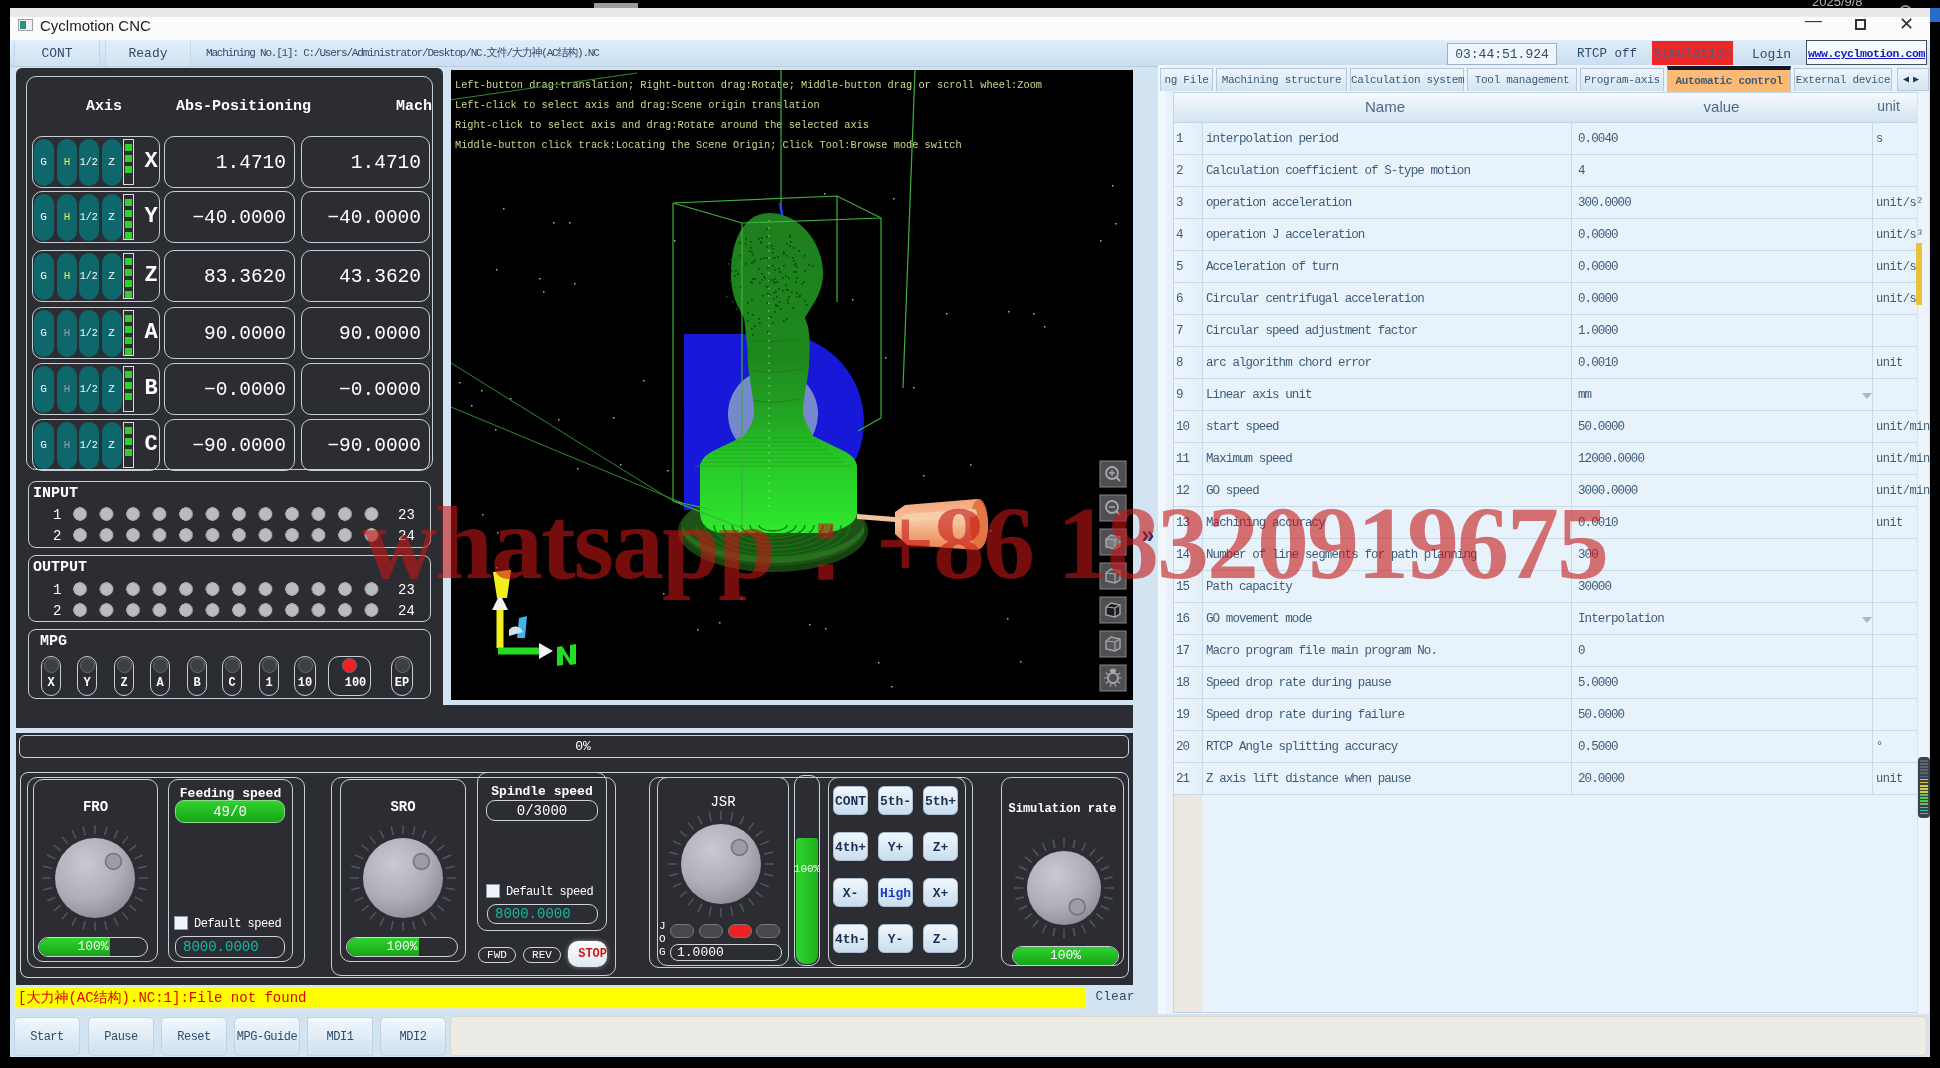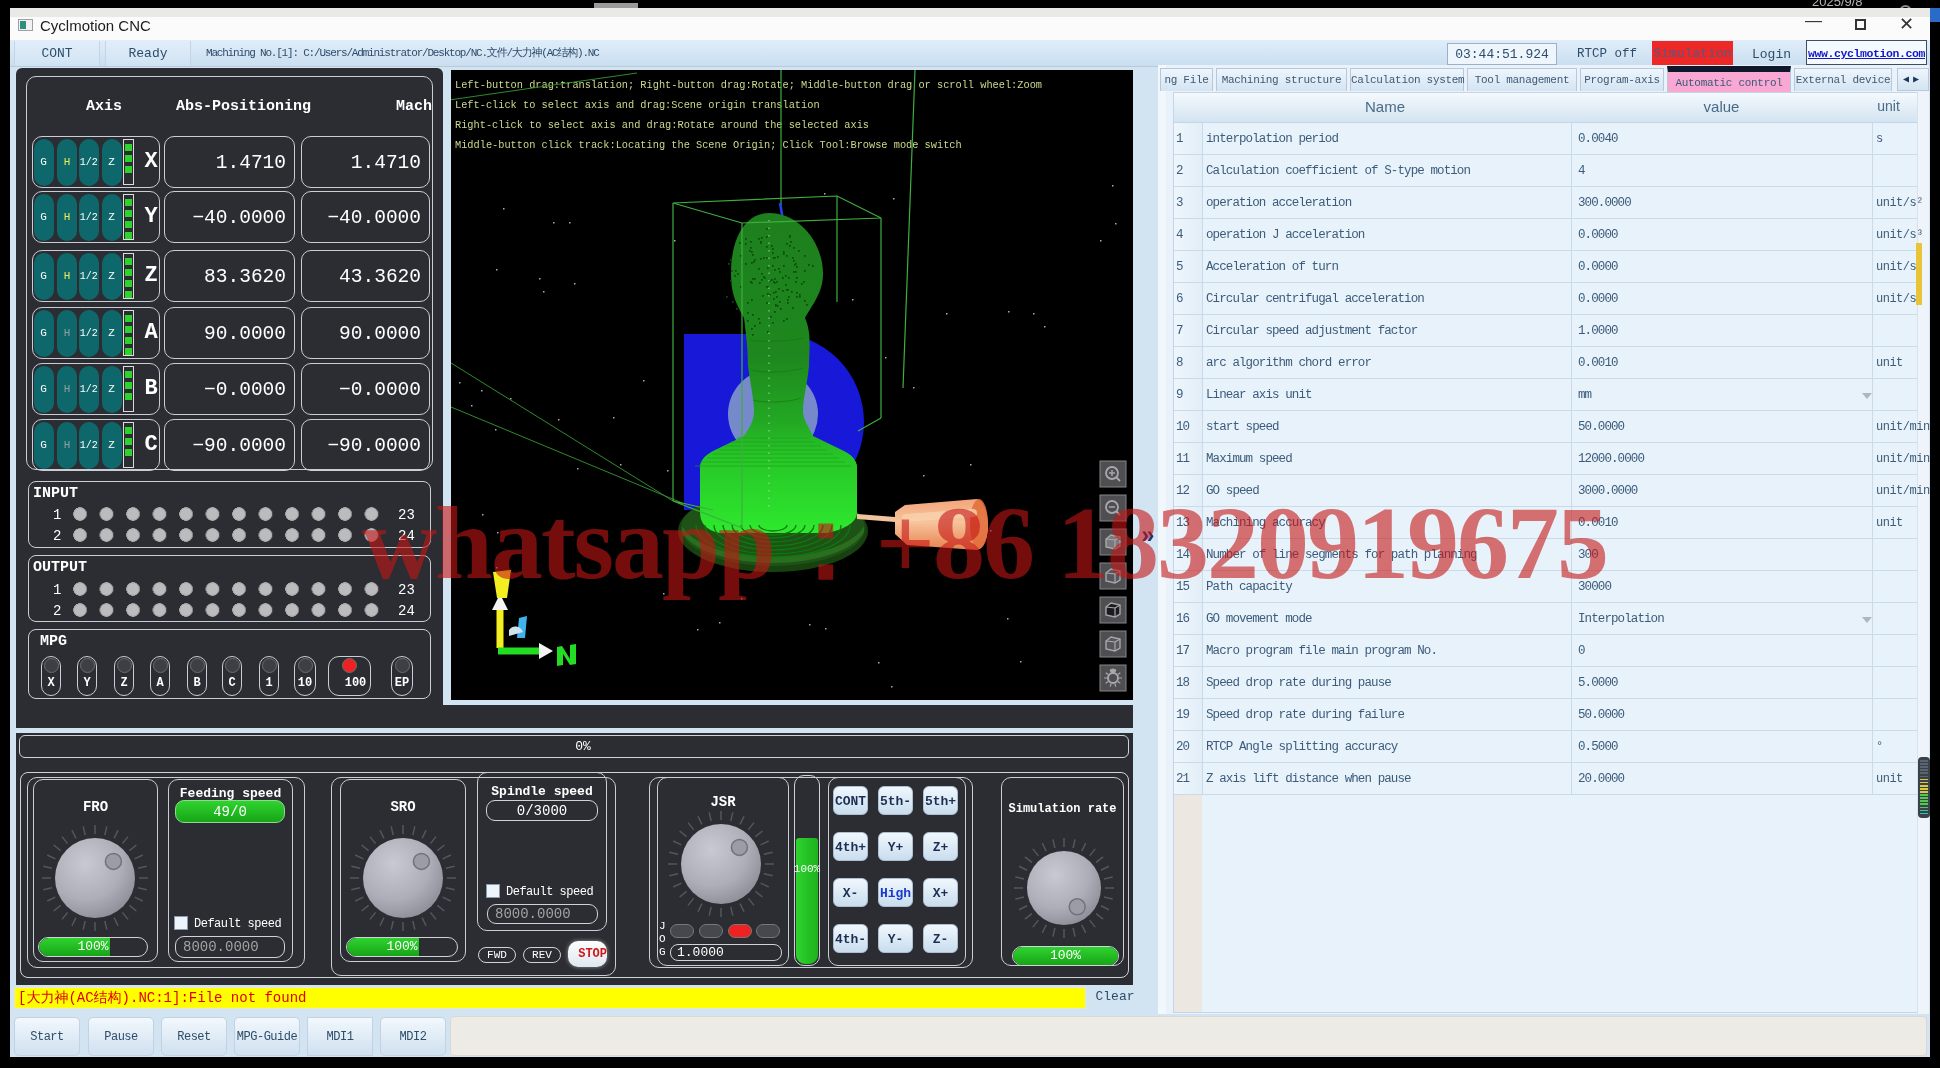--- a/index.html
+++ b/index.html
@@ -11,27 +11,27 @@
   .dk{background:#2b2d33;}
   .wb{border:1px solid #c9cdd5;border-radius:10px;}
   .navy{color:#2e4d6b;}
   .pill{background:#0e686b;border-radius:10px;color:#fff;text-align:center;}
   .axbox{border:1px solid #c9cdd5;border-radius:10px;color:#fff;font-size:19.5px;
          text-align:right;padding-right:8px;}
   .dots{background-image:radial-gradient(circle 7px at 7px 7px, #bcbcbe 0 5.2px, #a3a3a5 6.6px, transparent 7px);
         background-size:26.5px 14px;background-repeat:repeat-x;height:14px;}
   .tab{background:linear-gradient(#eef5fc,#d4e4f2);border:1px solid #b6c8da;border-bottom:none;
        color:#3c5a78;font-size:11px;letter-spacing:-0.3px;text-align:center;line-height:22px;white-space:nowrap;}
-  .tabact{background:#f9a8d4;border-top:6px solid #0f172a;color:#3c5a78;font-weight:normal;}
+  .tabact{background:#fdba74;border-top:4px solid #0f172a;color:#3c5a78;font-weight:bold;}
   .cell{color:#3d5c7c;font-size:12.5px;letter-spacing:-0.9px;line-height:32px;white-space:nowrap;overflow:hidden;}
   .grnbar{border:1px solid #cfd3d9;border-radius:10px;background:#2b2d33;overflow:hidden;color:#fff;
           font-size:13px;text-align:center;}
   .grnfill{position:absolute;left:0;top:0;bottom:0;background:linear-gradient(#2fd32f,#17a517);border-radius:10px 0 0 10px;}
   .ckbx{background:#eef4fb;border:1px solid #8a9aaa;}
-  .inpt{border:1px solid #cfd3d9;border-radius:9px;background:#2b2d33;color:#a3a3a3;font-size:14px;
+  .inpt{border:1px solid #cfd3d9;border-radius:9px;background:#2b2d33;color:#14b8a6;font-size:14px;
         padding-left:7px;}
   .subpanel{border:1px solid #c9cdd5;border-radius:10px;}
   .jbtn{background:linear-gradient(#f0f7fd,#c9ddee);border:1px solid #aebfd2;border-radius:6px;
         color:#1c2f52;font-size:13px;font-weight:bold;text-align:center;line-height:27px;}
   .wt{color:#fff;}
 </style>
 </head>
 <body>
 
 <div class="ab sans" style="left:1812px;top:-6px;color:#b5b5b5;font-size:13px;">2025/9/8</div>
@@ -291,21 +291,21 @@
 <div class="ab subpanel" style="left:23px;top:771px;width:125px;height:183px;"></div>
 <div class="ab subpanel" style="left:158px;top:771px;width:125px;height:183px;"></div>
 <div class="ab subpanel" style="left:330px;top:771px;width:126px;height:183px;"></div>
 <div class="ab subpanel" style="left:467px;top:764px;width:130px;height:159px;"></div>
 <div class="ab subpanel" style="left:647px;top:769px;width:132px;height:189px;"></div>
 <div class="ab subpanel" style="left:818px;top:769px;width:138px;height:189px;"></div>
 <div class="ab wt" style="left:23px;top:791px;width:125px;text-align:center;font-size:14px;font-weight:bold;">FRO</div>
 <div class="ab wt" style="left:158px;top:778px;width:125px;text-align:center;font-size:13px;font-weight:bold;">Feeding speed</div>
 <div class="ab wt" style="left:330px;top:791px;width:126px;text-align:center;font-size:14px;font-weight:bold;">SRO</div>
 <div class="ab wt" style="left:467px;top:776px;width:130px;text-align:center;font-size:13px;font-weight:bold;">Spindle speed</div>
-<div class="ab wt" style="left:647px;top:786px;width:132px;text-align:center;font-size:14px;font-weight:bold;">JSR</div>
+<div class="ab wt" style="left:647px;top:786px;width:132px;text-align:center;font-size:14px;font-weight:normal;">JSR</div>
 <div class="ab wt" style="left:991px;top:794px;width:123px;text-align:center;font-size:12px;white-space:nowrap;font-weight:bold;">Simulation rate</div>
 <svg class="ab" style="left:0;top:752px;" width="1130" height="228" viewBox="0 752 1130 228">
       <defs>
         <radialGradient id="knobg" cx="38%" cy="32%" r="75%">
           <stop offset="0" stop-color="#c9c9d2"></stop>
           <stop offset="0.6" stop-color="#aeaeb8"></stop>
           <stop offset="1" stop-color="#8b8b96"></stop>
         </radialGradient>
       </defs>
       <path d="M129.0 870.0L138.0 870.0M127.9 879.8L136.7 881.8M124.6 889.1L132.8 893.0M119.4 897.4L126.4 903.0M112.4 904.4L118.0 911.4M104.1 909.6L108.0 917.8M94.8 912.9L96.8 921.7M85.0 914.0L85.0 923.0M75.2 912.9L73.2 921.7M65.9 909.6L62.0 917.8M57.6 904.4L52.0 911.4M50.6 897.4L43.6 903.0M45.4 889.1L37.2 893.0M42.1 879.8L33.3 881.8M41.0 870.0L32.0 870.0M42.1 860.2L33.3 858.2M45.4 850.9L37.2 847.0M50.6 842.6L43.6 837.0M57.6 835.6L52.0 828.6M65.9 830.4L62.0 822.2M75.2 827.1L73.2 818.3M85.0 826.0L85.0 817.0M94.8 827.1L96.8 818.3M104.1 830.4L108.0 822.2M112.4 835.6L118.0 828.6M119.4 842.6L126.4 837.0M124.6 850.9L132.8 847.0M127.9 860.2L136.7 858.2" stroke="#54565d" stroke-width="1.5" fill="none"></path>

